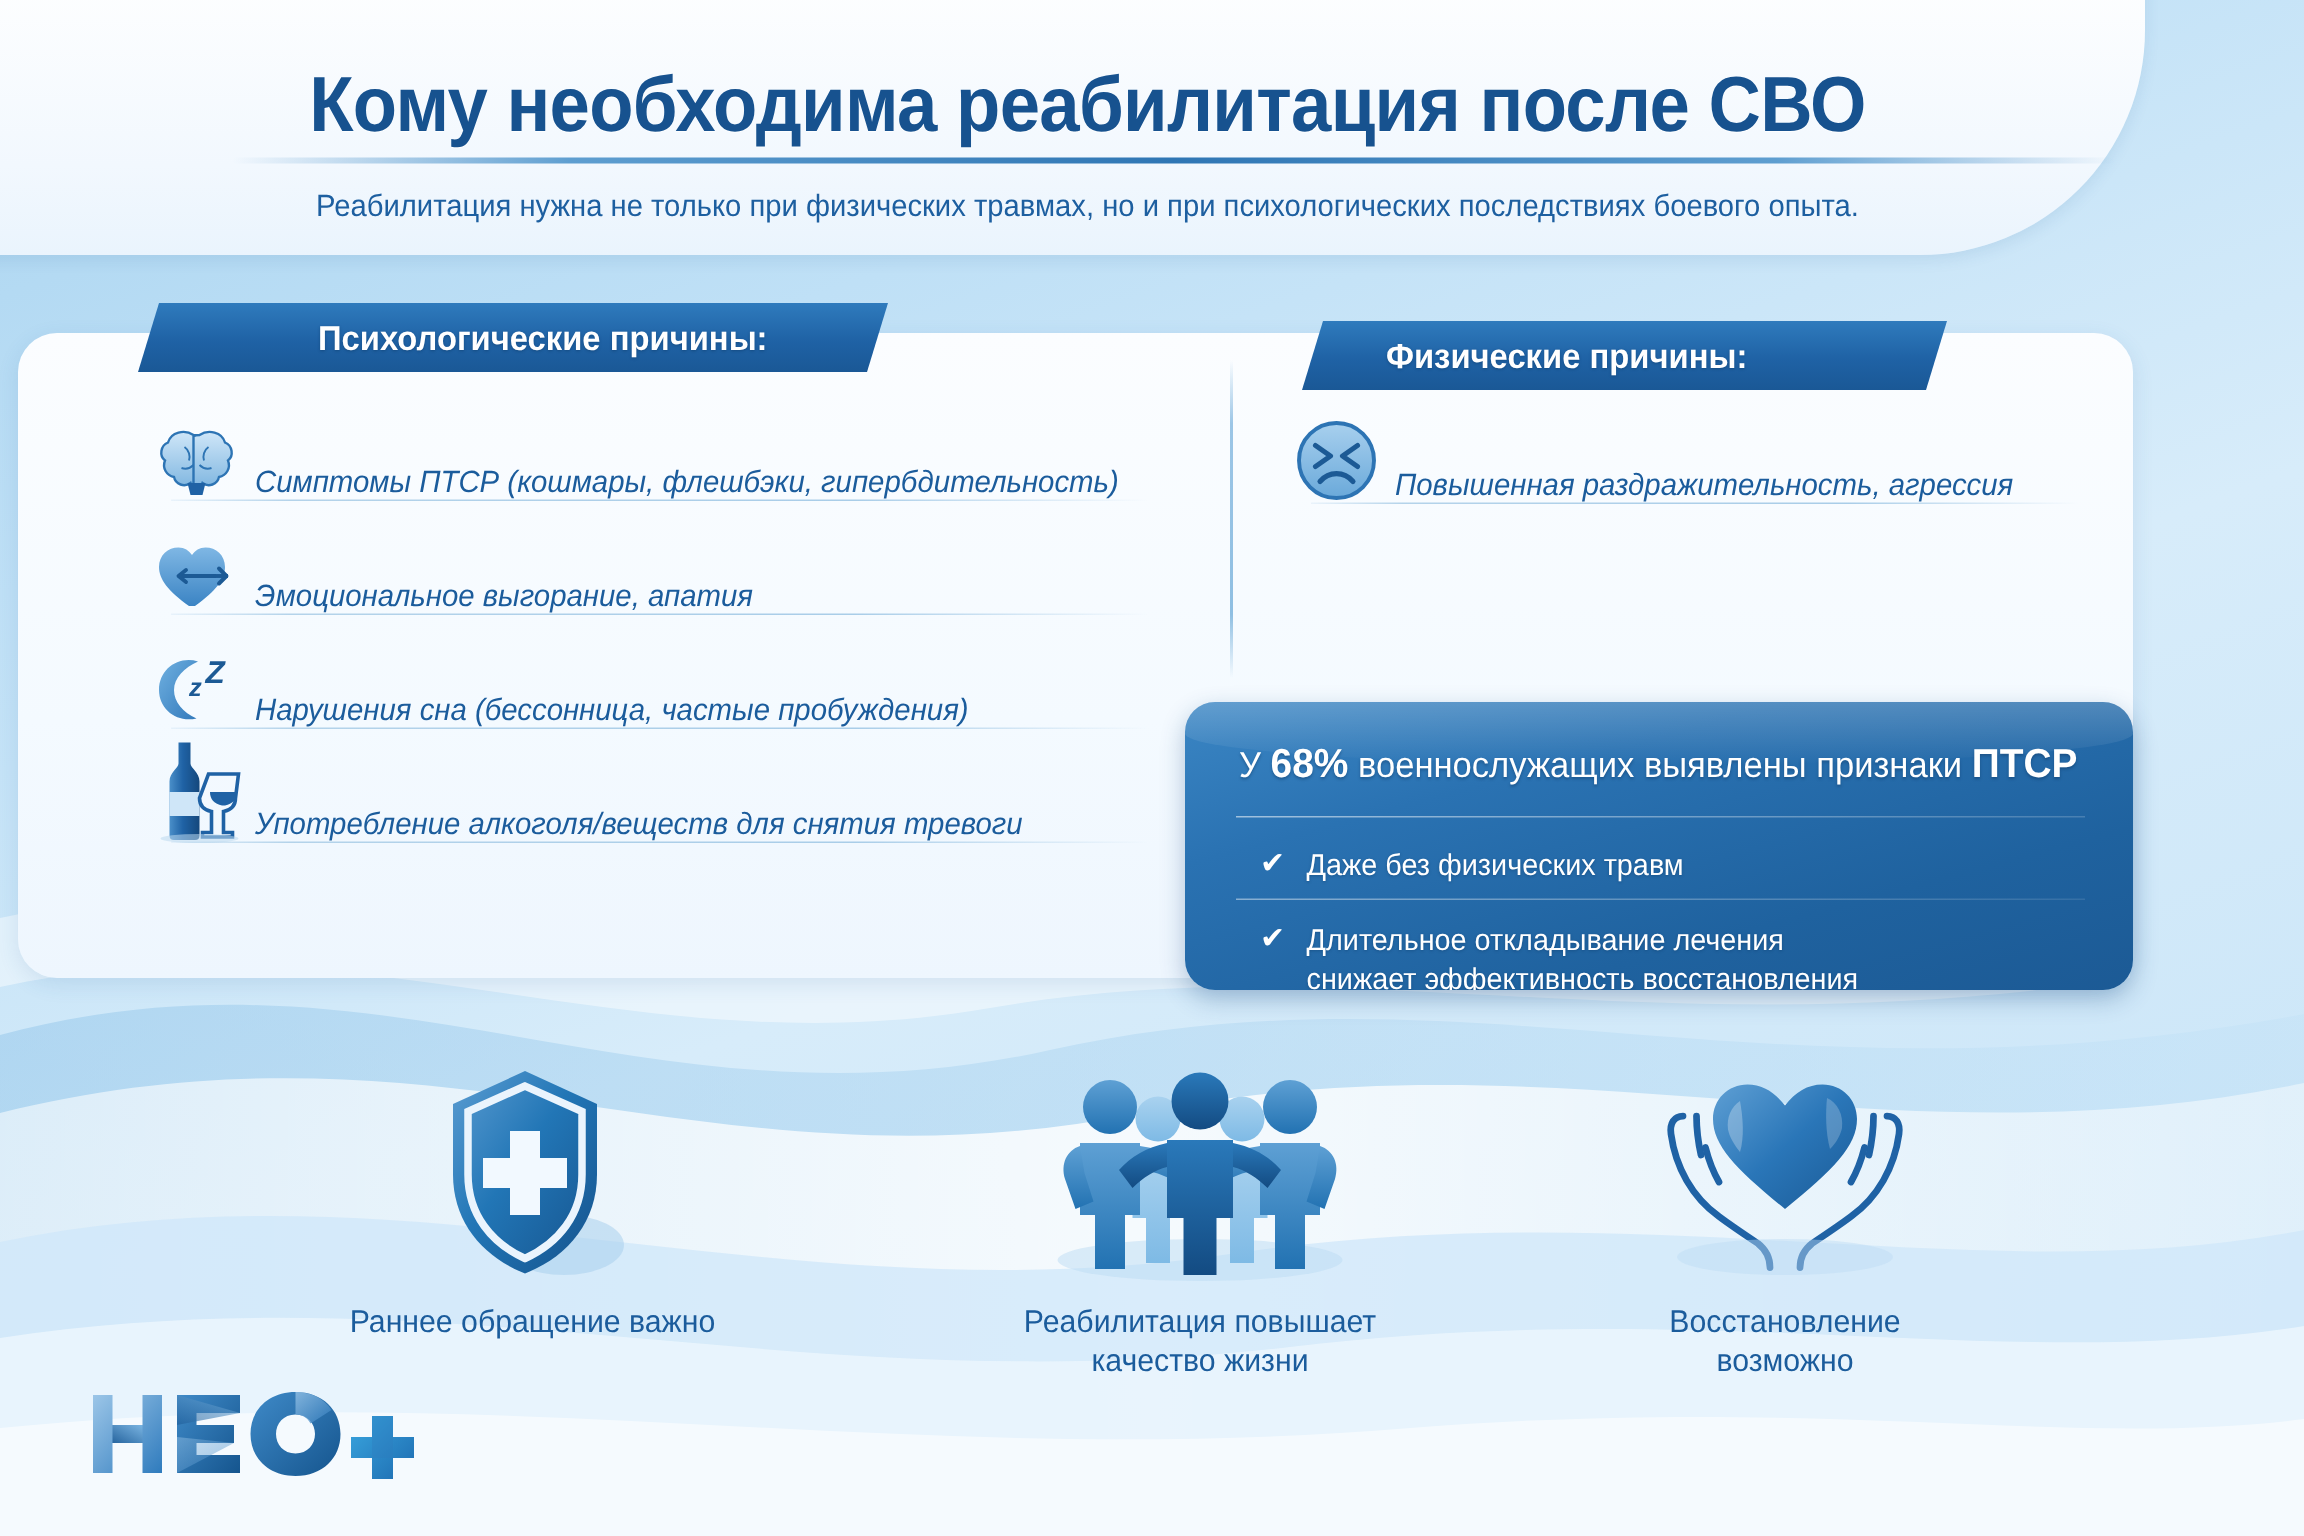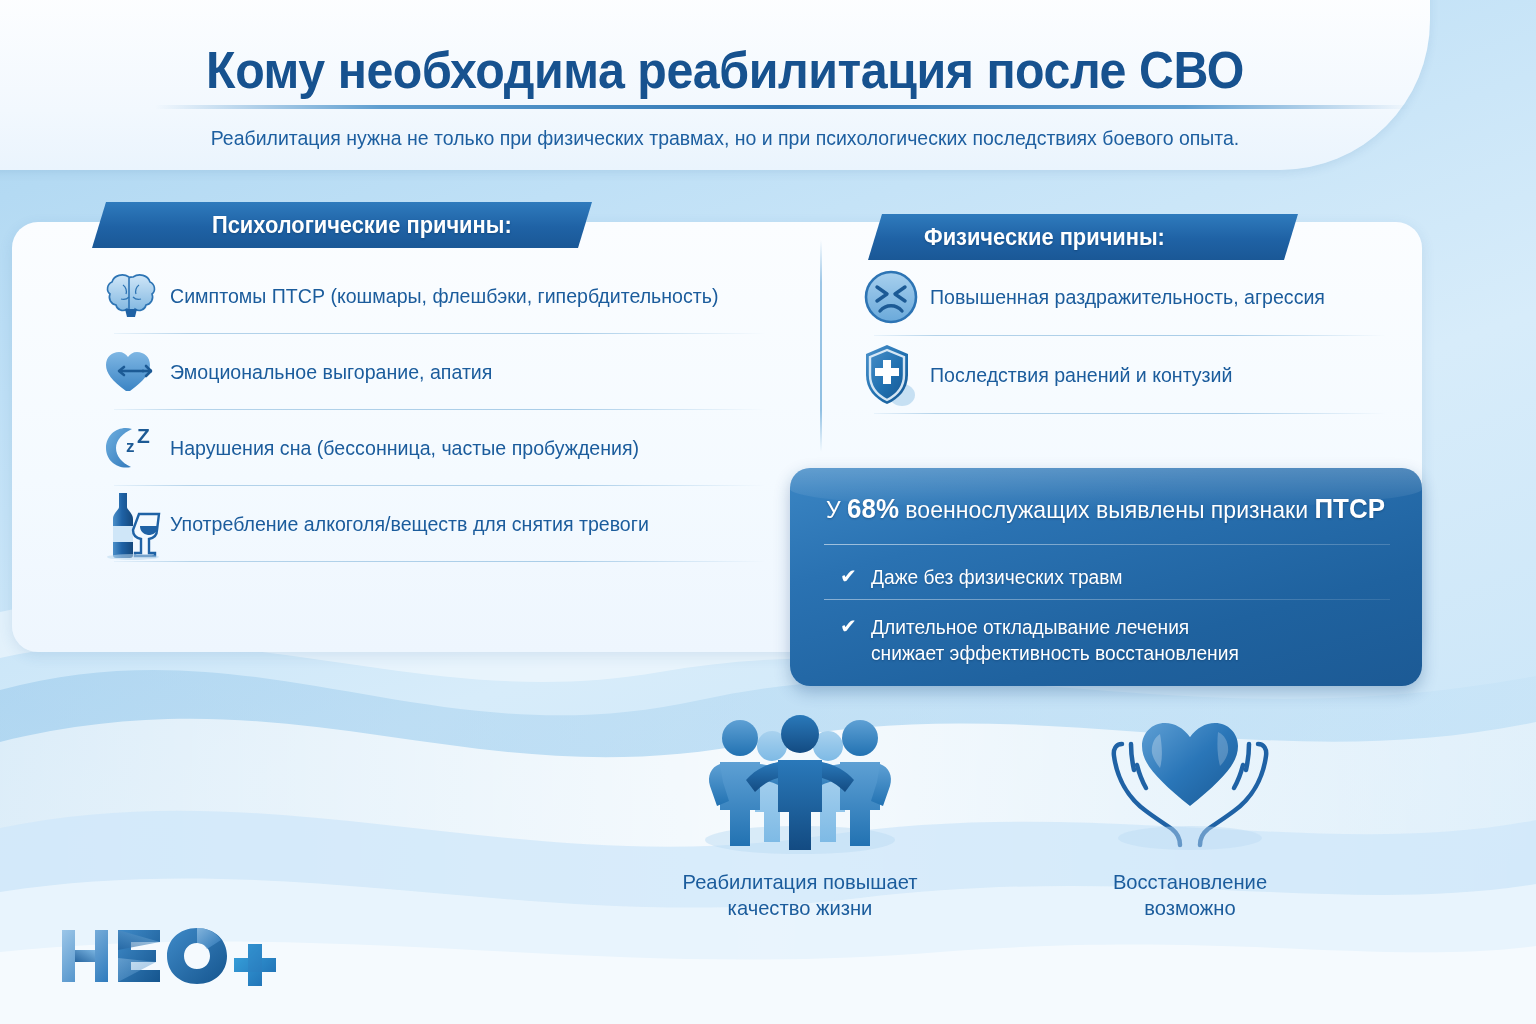--- a/index.html
+++ b/index.html
@@ -71,37 +71,37 @@
     white-space:nowrap;
   }
   #banner-psych{ left:92px; top:202px; width:500px;justify-content:center; }
   #banner-phys{  left:868px; top:202px; width:430px;margin-top:12px; }
 
   
   .list{ position:absolute; }
   #list-psych{ left:92px; top:258px; width:700px; }
   #list-phys{  left:852px; top:258px; width:560px; }
 
-  .row{ position:relative; display:flex; align-items:center; min-height:76px; }
+  .row{ position:relative; display:flex; align-items:flex-end; min-height:76px;font-style:italic; }
   #list-psych .row{ height:75px; }
   #list-phys .row{ height:78px; }
   .row-rule{
     position:absolute; left:22px; right:26px; bottom:0; height:1px;
     background:linear-gradient(90deg,rgba(150,195,230,.15) 0%,#b4d3ea 12%,#a9cde8 70%,rgba(150,195,230,0) 100%);
   }
   .ico{ width:78px; flex:0 0 78px; display:flex; align-items:center; justify-content:center; }
   .row-label{
     font-size:20.5px; color:#1b5c9c; font-weight:500; line-height:1.15;
     transform:scaleX(.955); transform-origin:left; white-space:nowrap;
   }
   #list-phys .row-label{ font-size:20.5px; }
 
   
   #stat-card{
-    position:absolute; left:790px; top:468px; width:632px; height:218px;
+    position:absolute; left:790px; top:468px; width:632px; height:192px;
     background:linear-gradient(165deg,#3b86c4 0%,#2a72b2 30%,#1f629f 70%,#1c5a95 100%);
     border-radius:20px;
     box-shadow:0 6px 16px rgba(20,70,125,.30);
     overflow:hidden;
   }
   #stat-gloss{
     position:absolute; left:0; top:0; width:100%; height:42px;
     background:linear-gradient(180deg,rgba(255,255,255,.20),rgba(255,255,255,0));
     border-radius:20px 20px 60% 60%;
   }
@@ -282,39 +282,20 @@
             </defs>
           <circle cx="29" cy="29" r="25" fill="url(#fcg)" stroke="#2d74b4" stroke-width="2.6"></circle>
           <path d="M15 19l10 7-10 7M43 19l-10 7 10 7" stroke="#1c5a95" stroke-width="3.4" fill="none" stroke-linecap="round" stroke-linejoin="round"></path>
           <path d="M18 43c6-7 16-7 22 0" stroke="#1c5a95" stroke-width="3.4" fill="none" stroke-linecap="round"></path>
         </svg>
       </div>
       <div class="row-label">Повышенная раздражительность, агрессия</div>
       <div class="row-rule"></div>
     </div>
 
-    <div class="row">
-      <div class="ico">
-        <svg width="58" height="64" viewBox="0 0 58 64">
-          <defs>
-              <linearGradient id="shg" x1="0" y1="0" x2="1" y2="1">
-            <stop offset="0" stop-color="#4d93cc"></stop>
-                <stop offset=".55" stop-color="#2070b0"></stop>
-                <stop offset="1" stop-color="#16558f"></stop>
-              </linearGradient>
-            </defs>
-          <ellipse cx="40" cy="52" rx="13" ry="11" fill="#a6cfeb" opacity=".6"></ellipse>
-          <path d="M25 2 4 11v21c0 14 9 24 21 29 12-5 21-15 21-29V11z" fill="url(#shg)"></path>
-          <path d="M25 7 8 14v18c0 12 7 20 17 25 10-5 17-13 17-25V14z" fill="none" stroke="#e8f3fc" stroke-width="2.4" opacity=".9"></path>
-          <path d="M21 17h8v8h8v8h-8v8h-8v-8h-8v-8h8z" fill="#ffffff"></path>
-        </svg>
-      </div>
-      <div class="row-label">Последствия ранений и контузий</div>
-      <div class="row-rule"></div>
-    </div>
   </div>
 
   <div id="stat-card">
     <div id="stat-gloss"></div>
 
     <div id="stat-headline">
       <span>У </span><b>68%</b><span> военнослужащих выявлены признаки </span><b>ПТСР</b>
     </div>
     <div id="stat-rule"></div>
 
@@ -323,20 +304,38 @@
       <span class="bullet-text">Даже без физических травм</span>
     </div>
     <div id="bullet-rule"></div>
     <div class="bullet" id="bullet-1">
       <span class="check">✔</span>
       <span class="bullet-text">Длительное откладывание лечения
 снижает эффективность восстановления</span>
     </div>
   </div>
 
+  <div class="feature" id="feature-0">
+    <div class="fig">
+      <svg width="130" height="145" viewBox="0 0 130 145">
+        <defs>
+            <linearGradient id="bshg" x1="0" y1="0" x2="1" y2="1">
+          <stop offset="0" stop-color="#5c9dd2"></stop>
+              <stop offset=".45" stop-color="#2276b6"></stop>
+              <stop offset="1" stop-color="#15528c"></stop>
+            </linearGradient>
+          </defs>
+        <ellipse cx="86" cy="120" rx="40" ry="20" fill="#a9d0ec" opacity=".55"></ellipse>
+        <path d="M60 4 12 26v47c0 32 20 55 48 66 28-11 48-34 48-66V26z" fill="url(#bshg)"></path>
+        <path d="M60 14 22 31v42c0 27 16 46 38 56 22-10 38-29 38-56V31z" fill="none" stroke="#eaf4fd" stroke-width="5"></path>
+        <path d="M50 44h20v18h18v20H70v18H50V82H32V62h18z" fill="#f2f9ff"></path>
+      </svg>
+    </div>
+    <div class="cap">Раннее обращение важно</div>
+  </div>
 
   <div class="feature" id="feature-2">
     <div class="fig">
       <svg width="180" height="145" viewBox="0 0 180 145">
         <defs>
             <linearGradient id="hhg" x1="0" y1="0" x2="1" y2="1">
           <stop offset="0" stop-color="#5e9fd4"></stop>
               <stop offset=".5" stop-color="#2a76b8"></stop>
               <stop offset="1" stop-color="#1a5a96"></stop>
             </linearGradient>

